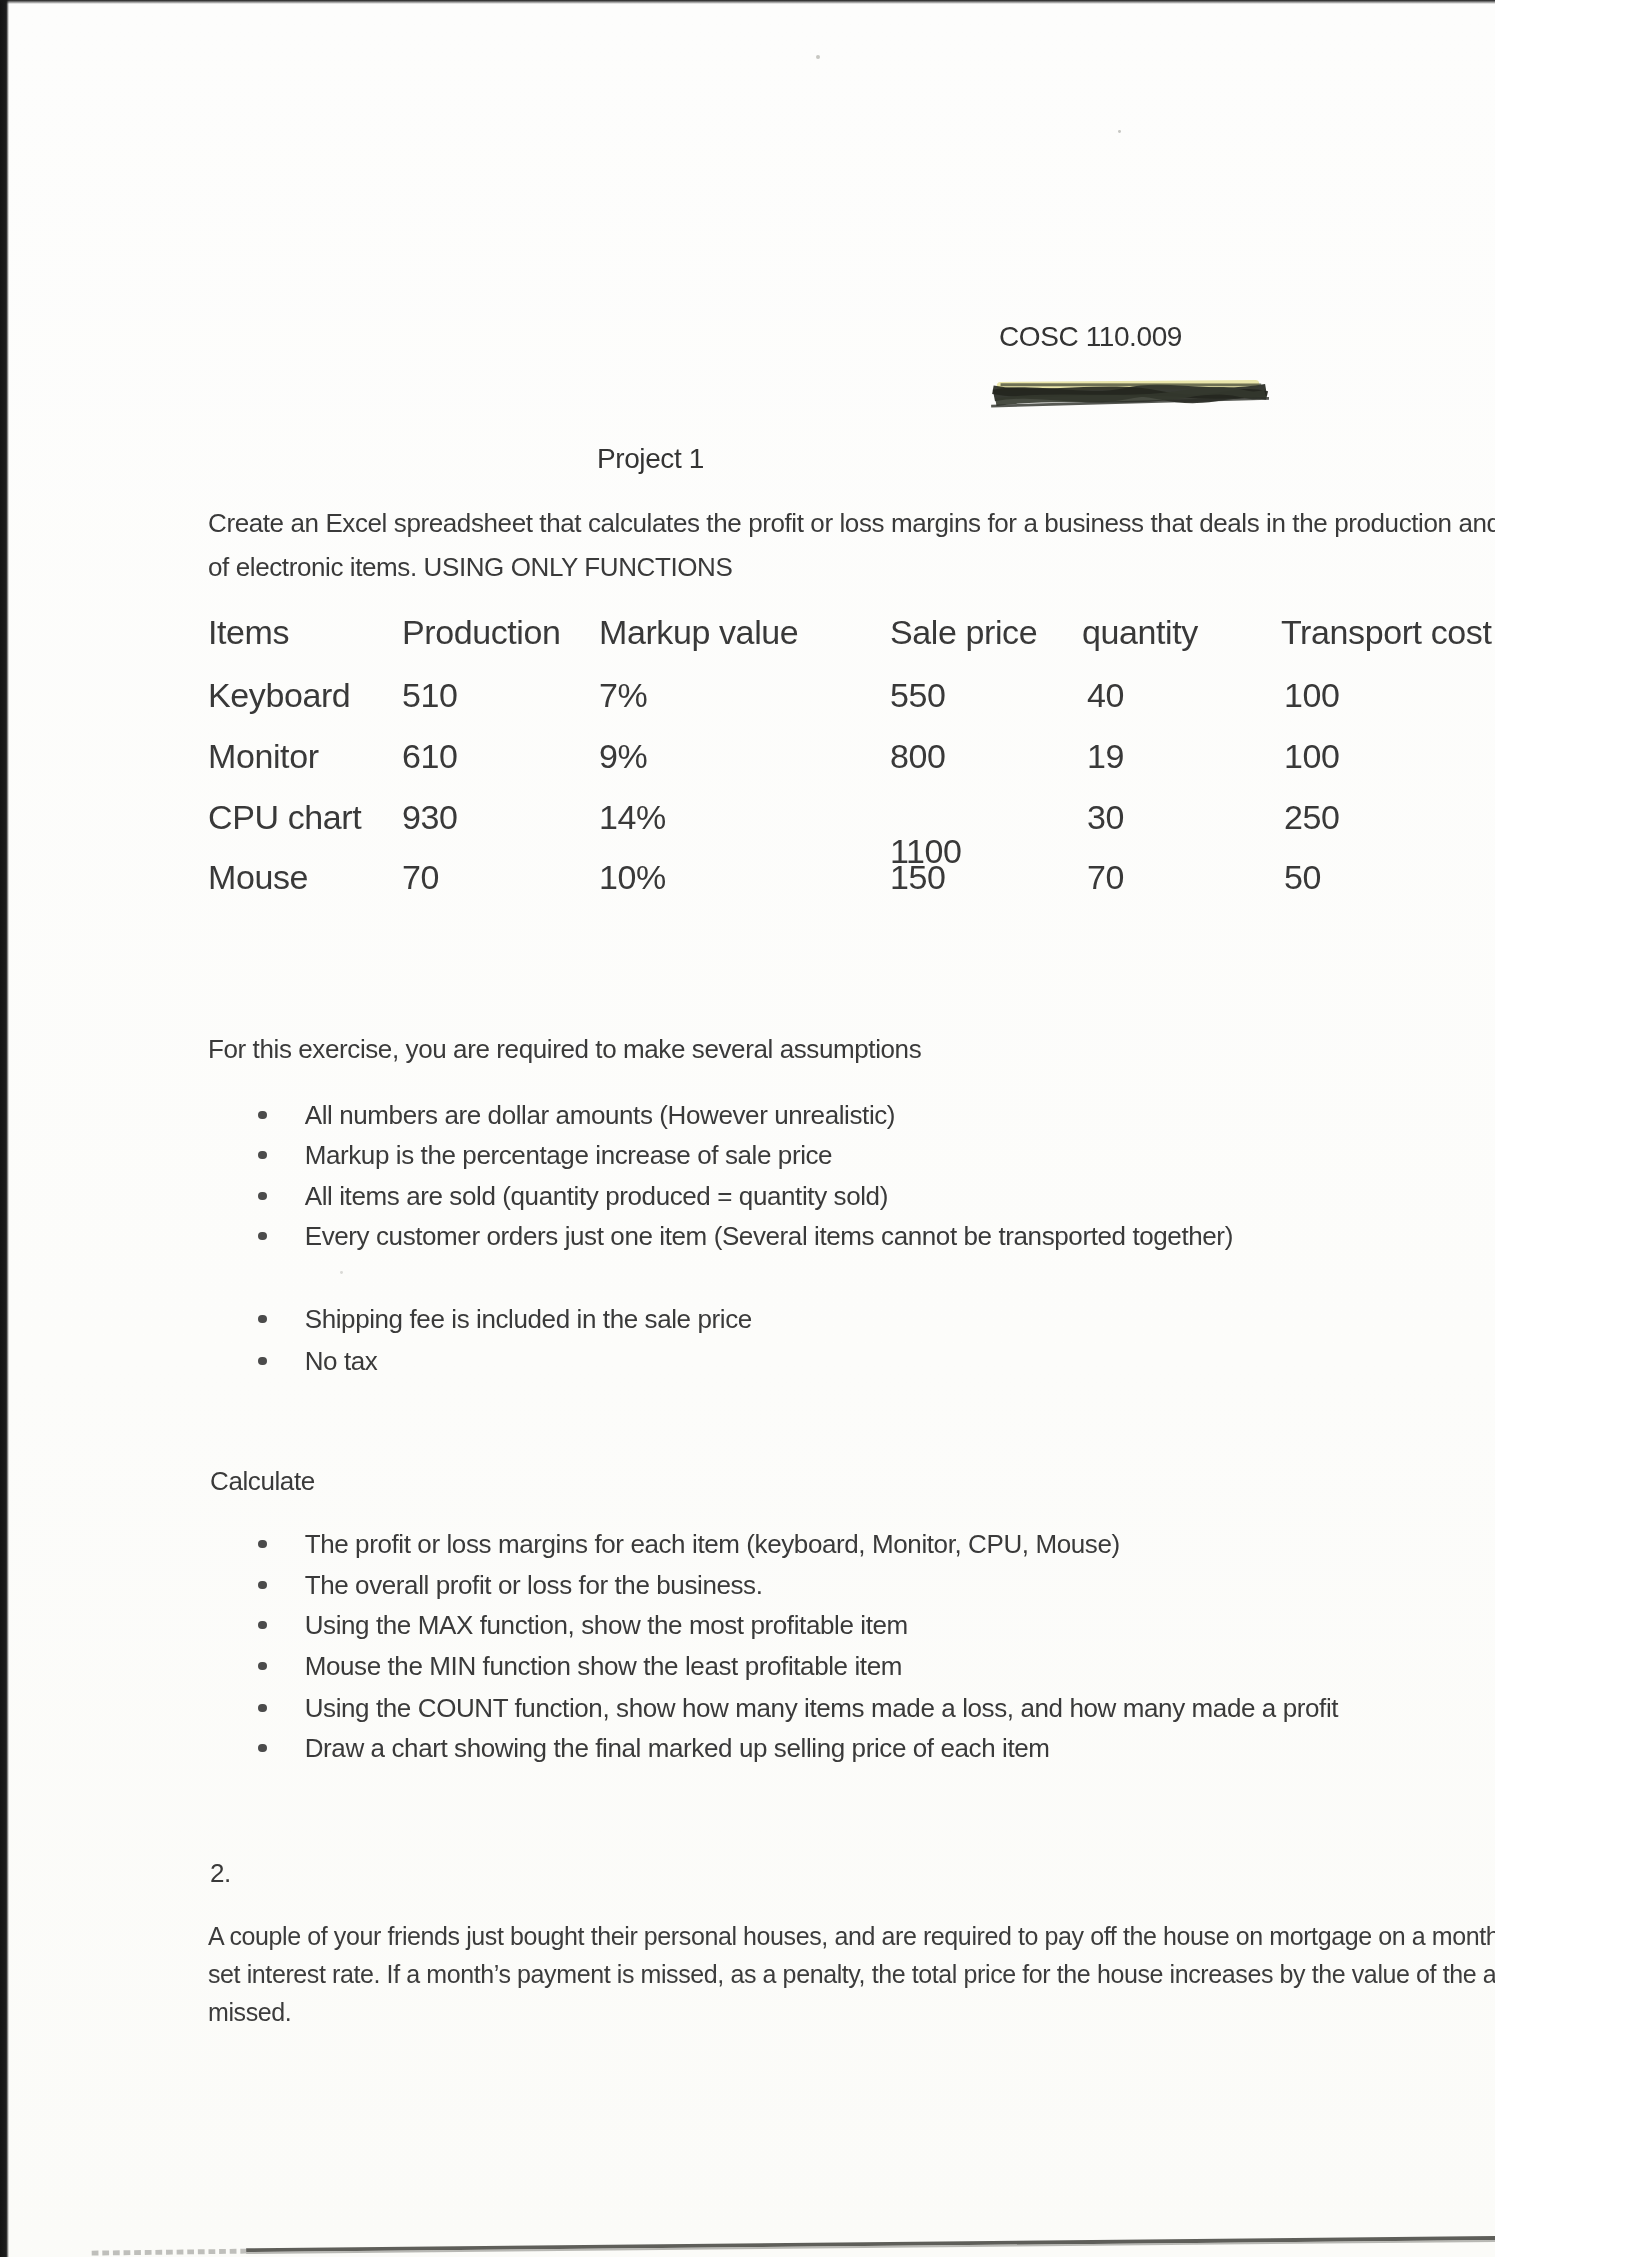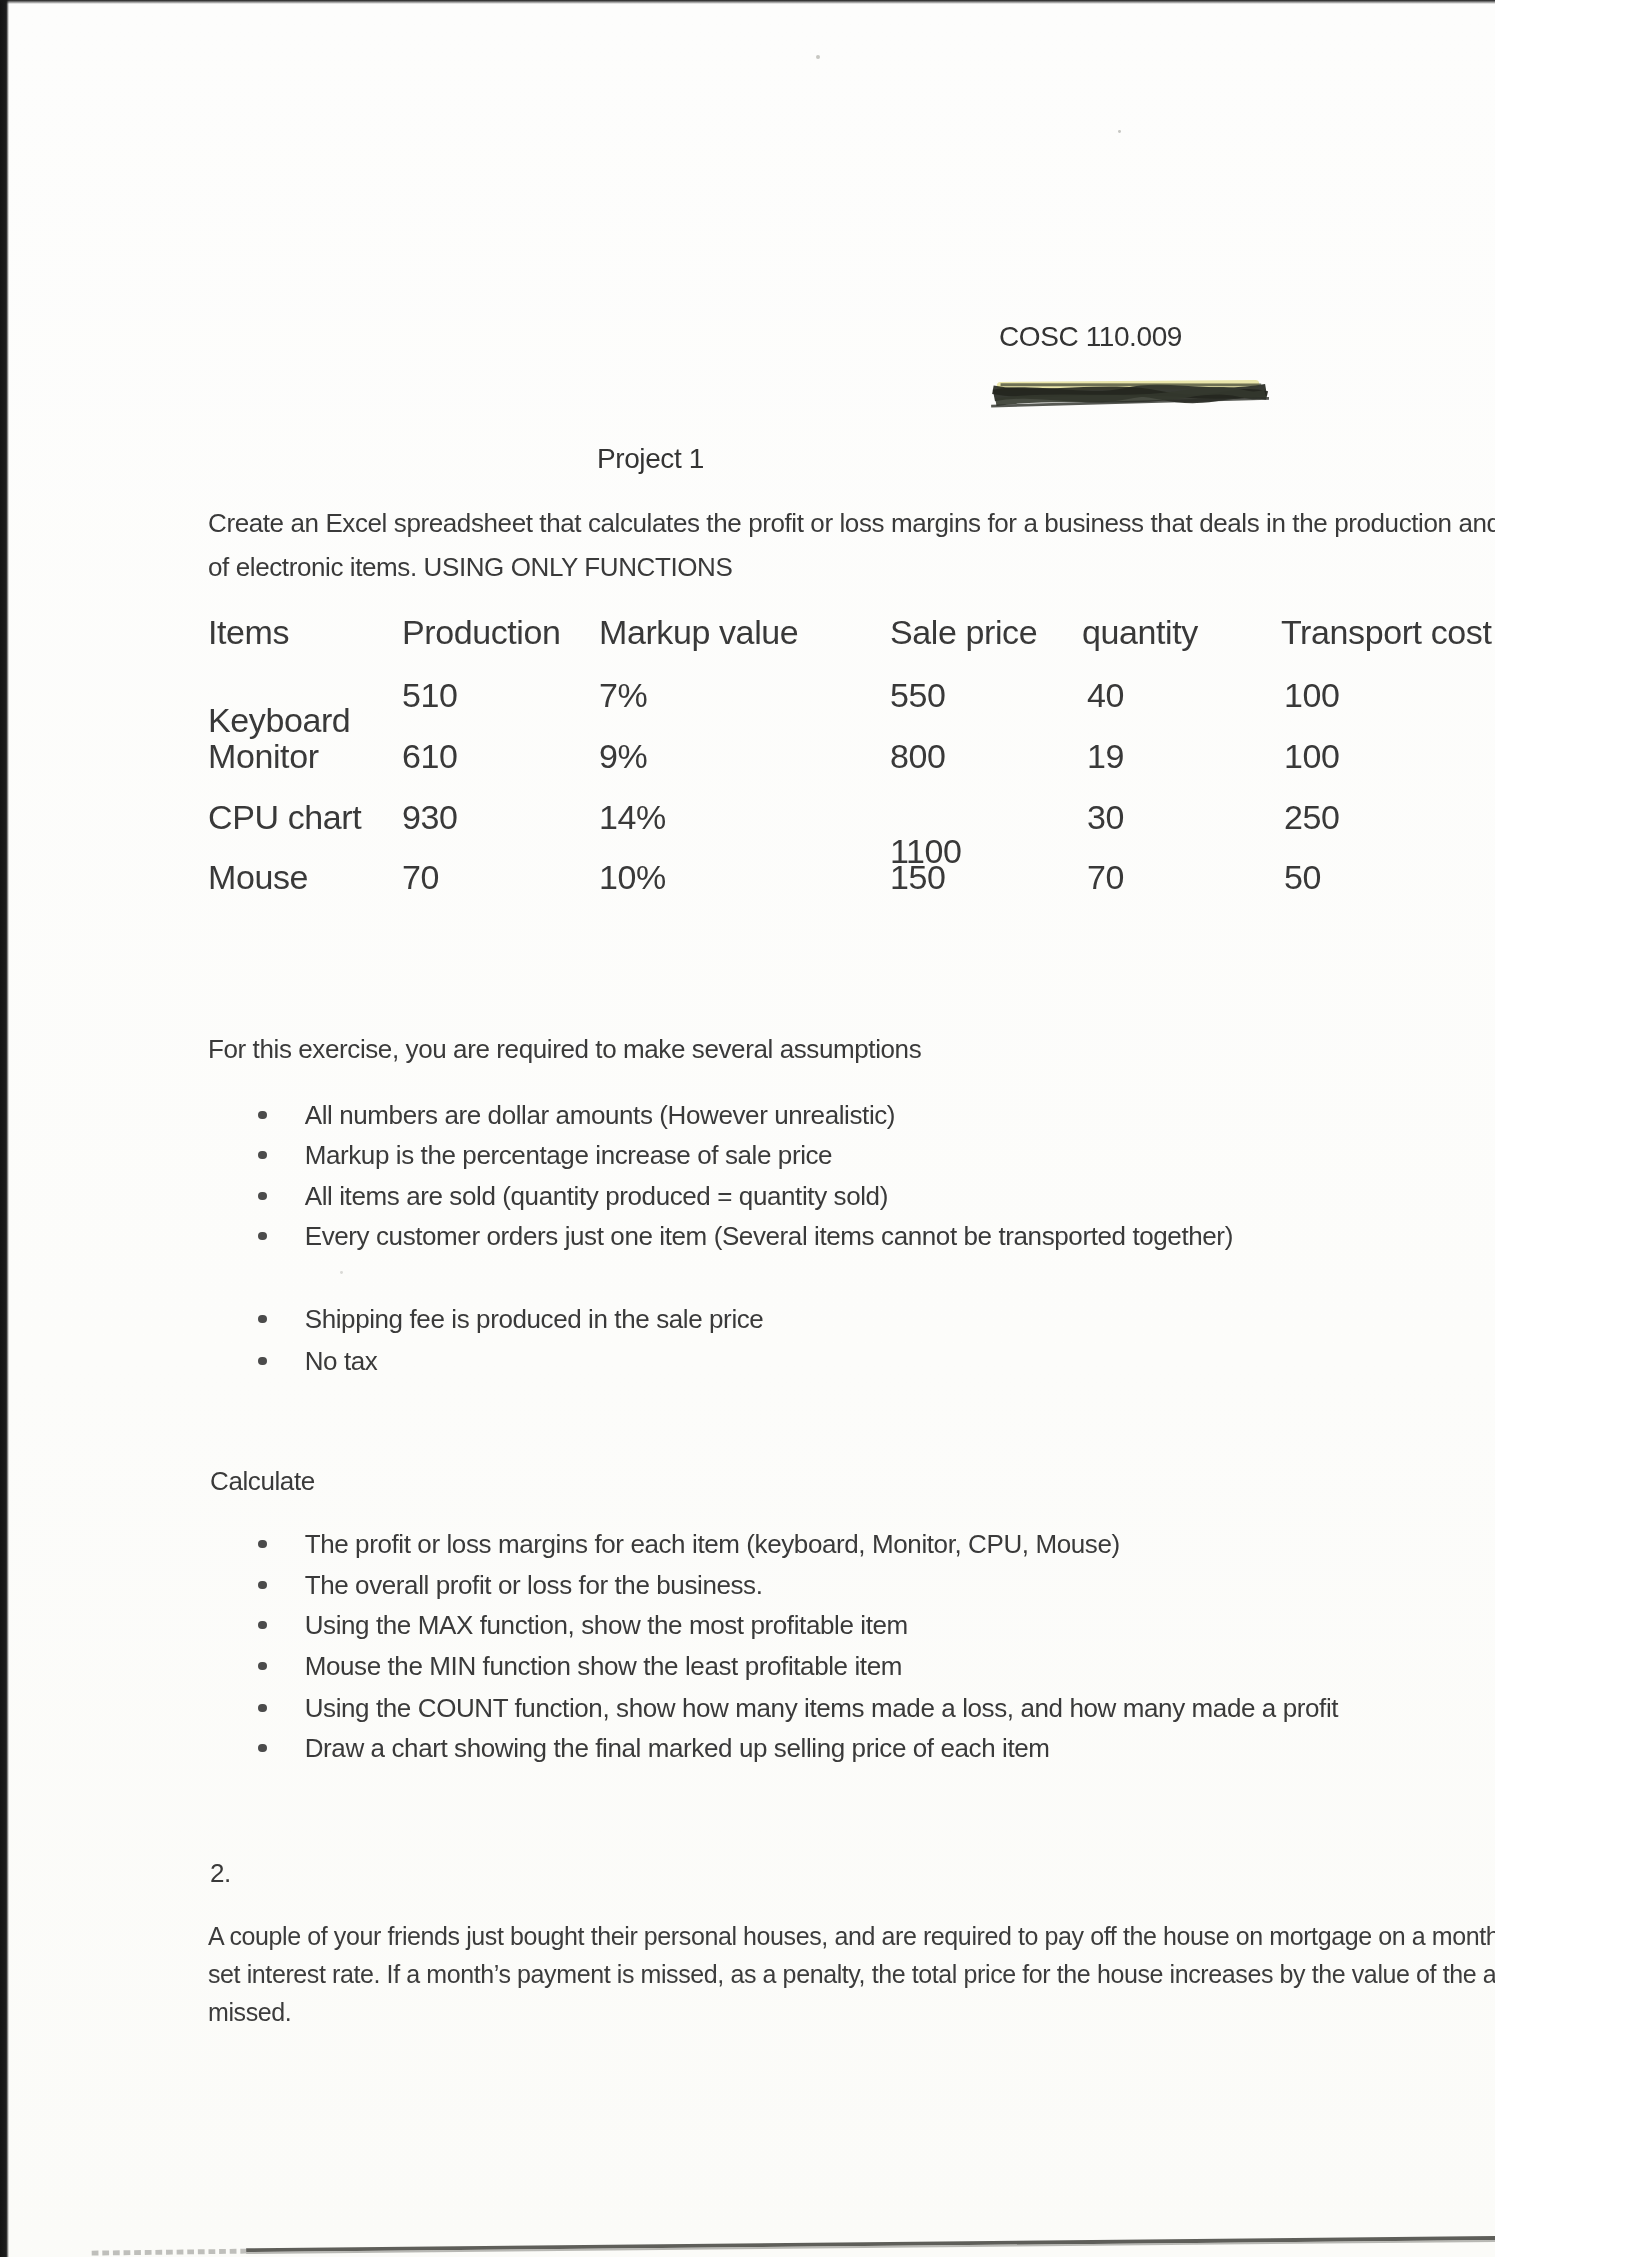--- a/index.html
+++ b/index.html
@@ -56,21 +56,21 @@
   <div class="para fs27" style="left:208px;top:501px;width:1347px;line-height:44px;">Create an Excel spreadsheet that calculates the profit or loss margins for a business that deals in the production and sale of electronic items. USING ONLY FUNCTIONS</div>
 
   <div>
     <span class="cell" style="left:208px;top:613px;">Items</span>
     <span class="cell" style="left:402px;top:613px;">Production</span>
     <span class="cell" style="left:599px;top:613px;">Markup value</span>
     <span class="cell" style="left:890px;top:613px;">Sale price</span>
     <span class="cell" style="left:1082px;top:613px;">quantity</span>
     <span class="cell" style="left:1281px;top:613px;">Transport cost</span>
 
-    <span class="cell" style="left:208px;top:676px;margin-top:25px;">Keyboard</span>
+    <span class="cell" style="left:208px;top:676px;">Keyboard</span>
     <span class="cell" style="left:402px;top:676px;">510</span>
     <span class="cell" style="left:599px;top:676px;">7%</span>
     <span class="cell" style="left:890px;top:676px;">550</span>
     <span class="cell" style="left:1087px;top:676px;">40</span>
     <span class="cell" style="left:1284px;top:676px;">100</span>
 
     <span class="cell" style="left:208px;top:737px;">Monitor</span>
     <span class="cell" style="left:402px;top:737px;">610</span>
     <span class="cell" style="left:599px;top:737px;">9%</span>
     <span class="cell" style="left:890px;top:737px;">800</span>
@@ -105,21 +105,21 @@
   <div class="bullet" style="top:1181px;">
     <span class="dot"></span>
     <span class="bt">All items are sold (quantity produced = quantity sold)</span>
   </div>
   <div class="bullet" style="top:1221px;">
     <span class="dot"></span>
     <span class="bt">Every customer orders just one item (Several items cannot be transported together)</span>
   </div>
   <div class="bullet" style="top:1304px;">
     <span class="dot"></span>
-    <span class="bt">Shipping fee is produced in the sale price</span>
+    <span class="bt">Shipping fee is included in the sale price</span>
   </div>
   <div class="bullet" style="top:1346px;">
     <span class="dot"></span>
     <span class="bt">No tax</span>
   </div>
 
   <div class="txt fs27" style="left:210px;top:1466px;">Calculate</div>
 
   <div class="bullet" style="top:1529px;">
     <span class="dot"></span>

